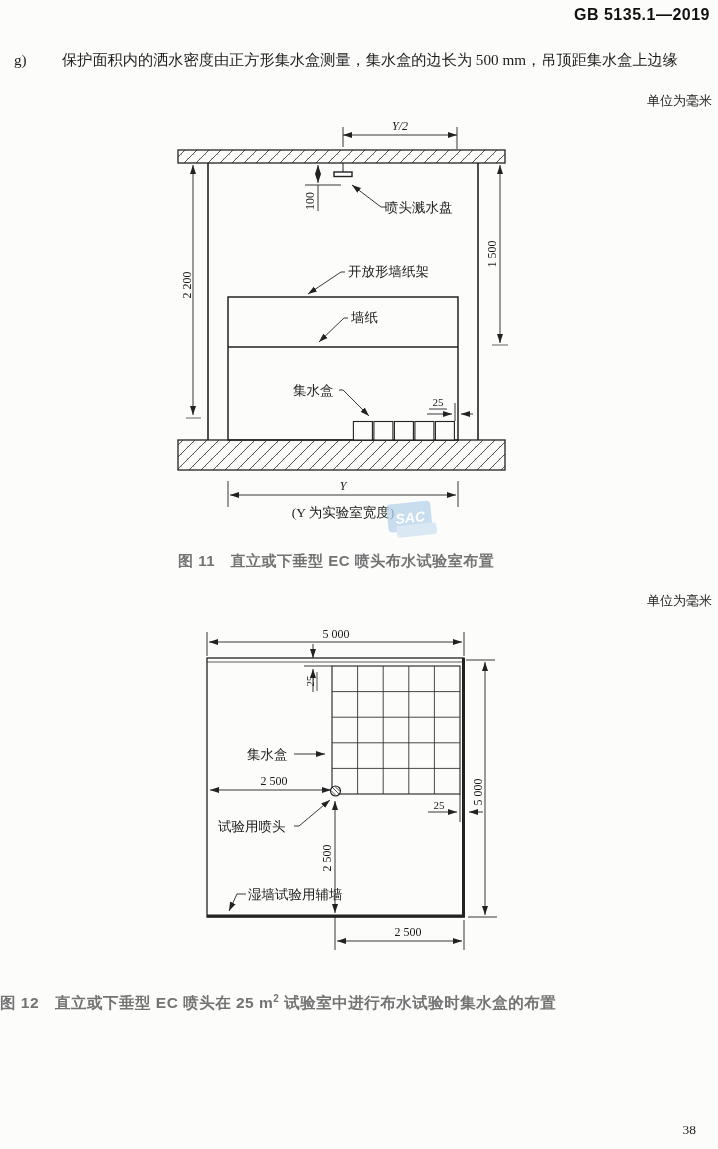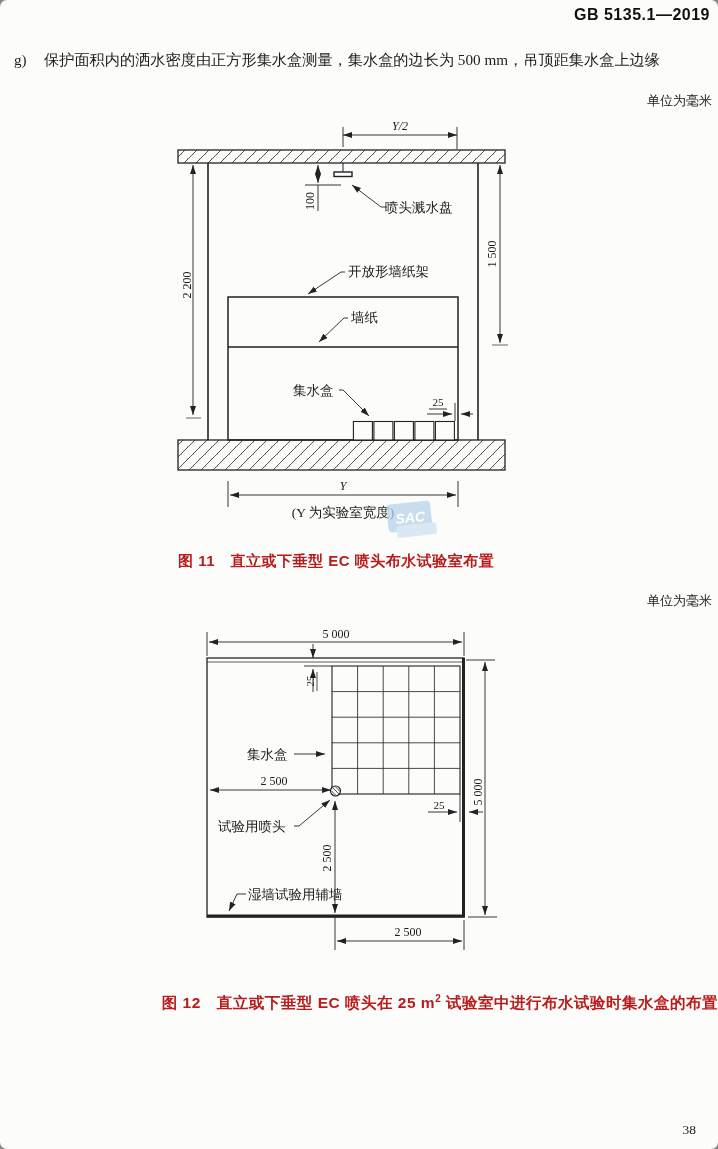--- a/index.html
+++ b/index.html
@@ -1,38 +1,37 @@
 <!DOCTYPE html>
 <html><head>
 <meta charset="utf-8">
 <style>
   html,body{margin:0;padding:0;background:#888;}
   .page{
     position:relative;width:718px;height:1149px;margin:0 auto;
     background:#fcfcfb;color:#1c1c1c;overflow:hidden;
     font-family:"Liberation Serif","DejaVu Serif",serif;
-    border-radius:7px;
   }
   .std-header{
     position:absolute;top:6px;right:8px;
     font-family:"Liberation Sans","DejaVu Sans",sans-serif;
     font-weight:bold;font-size:16px;letter-spacing:.5px;color:#111;
   }
   .para-g{position:absolute;top:46px;left:14px;width:700px;font-size:15.2px;line-height:28px;}
   .para-g .marker{position:absolute;left:0;top:0;}
-  .para-g .body{margin-left:30px;}
+  .para-g .body{margin-left:48px;}
   .unit-note{position:absolute;right:6px;font-size:13px;color:#222;margin-left:48px;}
   .unit-note.first{top:92px;}
   .unit-note.second{top:592px;}
   .fig-caption{
     position:absolute;font-family:"Liberation Sans","DejaVu Sans",sans-serif;
-    font-weight:bold;color:#b91c1c;
+    font-weight:bold;color:#737373;
   }
   .cap11{left:178px;top:552px;font-size:15px;letter-spacing:.5px;}
-  .cap12{left:0;width:100%;text-align:right;top:993px;font-size:15.5px;letter-spacing:.5px;}
+  .cap12{left:0;width:100%;text-align:left;top:993px;font-size:15.5px;letter-spacing:.5px;}
   .cap12 sup{font-size:10px;}
   .page-number{position:absolute;right:22px;top:1122px;font-size:13.5px;}
   svg{position:absolute;overflow:visible;}
   svg text{font-family:"Liberation Serif","DejaVu Serif",serif;fill:#1a1a1a;}
   .cjk{font-size:13.5px;}
   .dim{font-size:12px;}
   .dimsm{font-size:11px;}
   .ital{font-style:italic;}
   .wm-text{font-family:"Liberation Sans","DejaVu Sans",sans-serif;font-weight:bold;font-style:italic;fill:#ffffff;font-size:14px;}
 </style>

